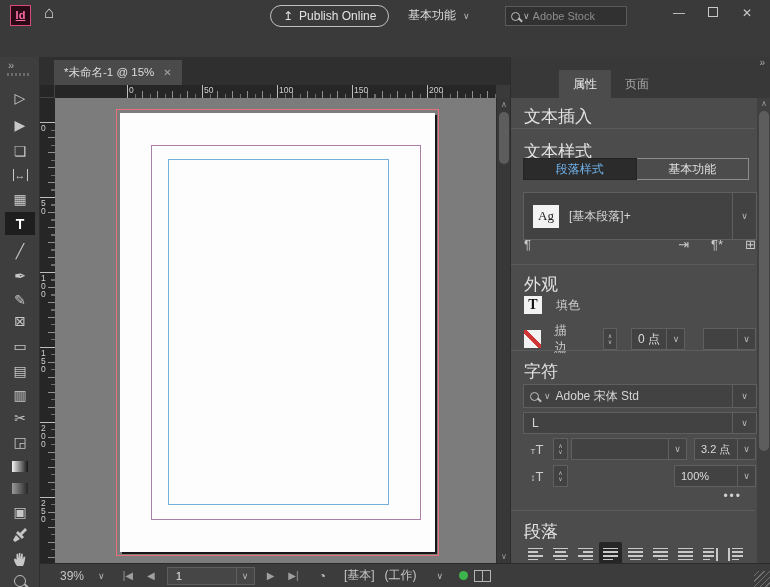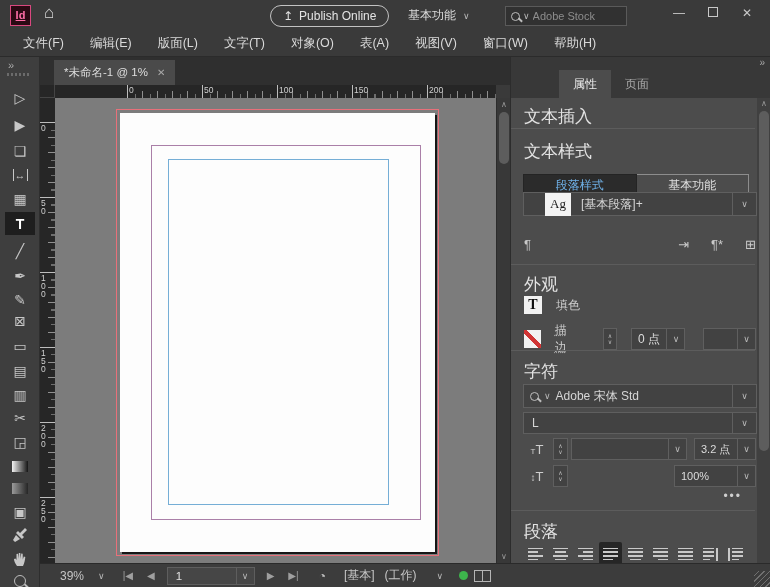--- a/index.html
+++ b/index.html
@@ -90,28 +90,28 @@
   #panel{left:510px;top:57px;width:260px;height:530px;background:#4c4c4c;border-left:1px solid #2c2c2c;}
   #panel-head{left:0;top:0;width:260px;height:13px;background:#383838;}
   #panel-collapse{right:6px;top:0;color:#a9a9a9;font-size:10px;}
   #panel-tabs{left:0;top:13px;width:260px;height:28px;background:#383838;display:flex;align-items:stretch;padding-left:48px;}
   .ptab{padding:0 14px;display:flex;align-items:center;font-size:12px;color:#a8a8a8;}
   .ptab.active{background:#4c4c4c;color:#ececec;}
 
   .sec-title{position:absolute;left:13px;color:#e2e2e2;font-size:17px;}
   .divider{position:absolute;left:0;width:244px;border-top:1px solid #5c5c5c;}
 
-  #style-tabs{left:12px;top:117px;width:226px;height:22px;display:flex;justify-content:flex-end;}
+  #style-tabs{left:12px;top:101px;width:226px;height:22px;display:flex;justify-content:flex-end;}
   #ptab-para{flex:1;background:#2b2b2b;border:1px solid #242424;color:#6fb1e8;display:flex;align-items:center;justify-content:center;font-size:12px;}
   #ptab-char{flex:1;background:transparent;border:1px solid #8d8d8d;border-left:none;color:#e0e0e0;display:flex;align-items:center;justify-content:center;font-size:12px;}
 
   .combo{position:absolute;background:#424242;border:1px solid #5f5f5f;display:flex;align-items:center;}
   .combo .chevcell{margin-left:auto;width:24px;align-self:stretch;border-left:1px solid #5f5f5f;
                    display:flex;align-items:center;justify-content:center;}
-  #ag-combo{left:12px;top:135px;width:234px;height:24px;padding-left:21px;gap:10px;}
+  #ag-combo{left:12px;top:135px;width:234px;height:48px;padding-left:9px;gap:10px;}
   #ag-swatch{width:26px;height:23px;background:#f3f3f3;color:#1c1c1c;font-family:"Liberation Serif",serif;
              font-size:13px;display:flex;align-items:center;justify-content:center;}
   #styleicons{left:13px;top:178px;width:232px;height:18px;display:flex;align-items:center;color:#c9c9c9;}
   #styleicons .ic{font-size:13px;}
   #styleicons .right{margin-left:auto;display:flex;gap:22px;}
 
   .swatch-fill{width:18px;height:18px;background:#f2f2f2;color:#111;font-family:"Liberation Serif",serif;
                font-weight:bold;font-size:14px;display:flex;align-items:center;justify-content:center;}
   .swatch-stroke{width:18px;height:18px;background:#f2f2f2;position:relative;}
   .swatch-stroke::before{content:"";position:absolute;inset:0;
@@ -183,31 +183,20 @@
       <span class="chev">∨</span>
       <input type="text" placeholder="Adobe Stock" style="">
     </div>
     <div class="winbtns abs">
       <span class="winbtn">—</span>
       <span class="winbtn"><span class="maxbox"></span></span>
       <span class="winbtn">✕</span>
     </div>
   </div>
 
-  <div id="menubar" class="abs">
-    <span class="menu-item">文件(F)</span>
-    <span class="menu-item">编辑(E)</span>
-    <span class="menu-item">版面(L)</span>
-    <span class="menu-item">文字(T)</span>
-    <span class="menu-item">对象(O)</span>
-    <span class="menu-item">表(A)</span>
-    <span class="menu-item">视图(V)</span>
-    <span class="menu-item">窗口(W)</span>
-    <span class="menu-item">帮助(H)</span>
-  </div>
 
   <div id="dock" class="abs">
     <div id="dock-collapse" class="abs">»</div>
     <div id="dock-grip" class="abs"></div>
 
     <div class="tool" style="top:29px;">
         <span>▷</span>
       </div>
     <div class="tool" style="top:56px;">
         <span>▶</span>
@@ -270,21 +259,21 @@
         <path d="M5 15 C3 12 2 10 2 8 L3.5 7.5 L4.5 9 L4.5 3 L6 2.8 L6.5 8 L6.8 2 L8.3 2 L8.6 8 L9.2 2.5 L10.7 2.7 L10.8 8.5 L11.8 5.5 L13.3 6 C13 9 12.5 12 11 15 Z" fill="#c7c7c7"></path>
       </svg>
     </div>
     <div class="tool" style="top:512px;">
         <span class="mag" style="width:12px;height:12px;"></span>
       </div>
   </div>
 
   <div id="tabbar" class="abs">
     <div id="doc-tab" class="abs">
-      <span>*未命名-1 @ 1%</span>
+      <span>*未命名-1 @ 15%</span>
       <span class="close">✕</span>
     </div>
   </div>
 
   <div id="ruler-corner" class="abs"></div>
   <div id="hruler" class="abs">
     <span class="hnum" style="left:74px;">0</span>
     <span class="hnum" style="left:149px;">50</span>
     <span class="hnum" style="left:224px;">100</span>
     <span class="hnum" style="left:299px;">150</span>

